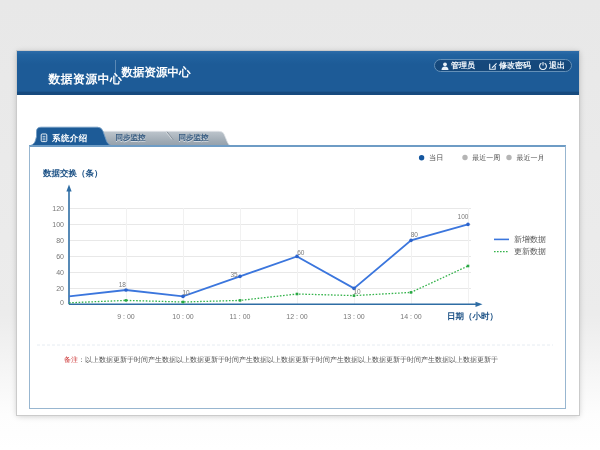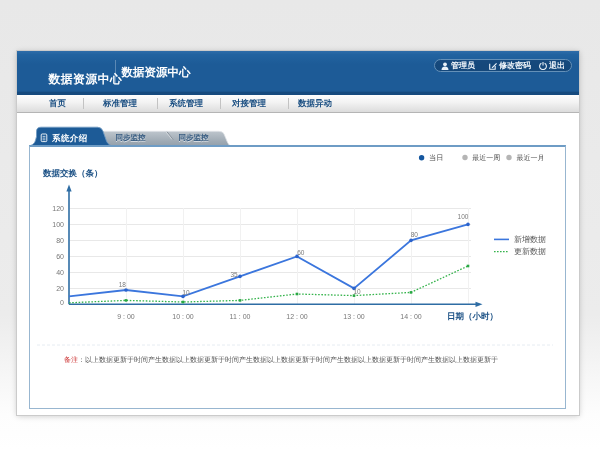--- a/index.html
+++ b/index.html
@@ -41,31 +41,20 @@
           <path d="M0.7 1.8 L0.7 7.3 L6.2 7.3 L6.2 3.9" stroke="#e8f0f7" stroke-width="1.1" fill="none"></path>
           <path d="M2.6 5.4 L7.1 0.9 L8 1.8 L3.5 6.3 Z" fill="#e8f0f7"></path>
         </svg>
       <span style="left:64px">修改密码</span>
       <svg style="left:103.5px;top:2px" width="8" height="8" viewBox="0 0 8 8">
           <path d="M2.4 1.2 A 3.4 3.4 0 1 0 5.6 1.2" stroke="#e8f0f7" stroke-width="1.1" fill="none"></path>
           <path d="M4 0 L4 3.4" stroke="#e8f0f7" stroke-width="1.1"></path>
         </svg>
       <span style="left:114px">退出</span>
     </div>
-  </div>
-  <div class="nav">
-    <span style="left:32px">首页</span>
-      <i style="left:66px"></i>
-    <span style="left:86px">标准管理</span>
-      <i style="left:140px"></i>
-    <span style="left:152px">系统管理</span>
-      <i style="left:202.5px"></i>
-    <span style="left:215px">对接管理</span>
-      <i style="left:270.5px"></i>
-    <span style="left:281px">数据异动</span>
   </div>
 
   <svg style="position:absolute;left:0;top:73px" width="562" height="23" viewBox="0 0 562 23">
     <defs>
       <linearGradient id="gt" x1="0" y1="0" x2="0" y2="1">
         <stop offset="0" stop-color="#bdc5cc"></stop>
           <stop offset="0.7" stop-color="#9ea9b3"></stop>
           <stop offset="1" stop-color="#939fab"></stop>
       </linearGradient>
     </defs>

